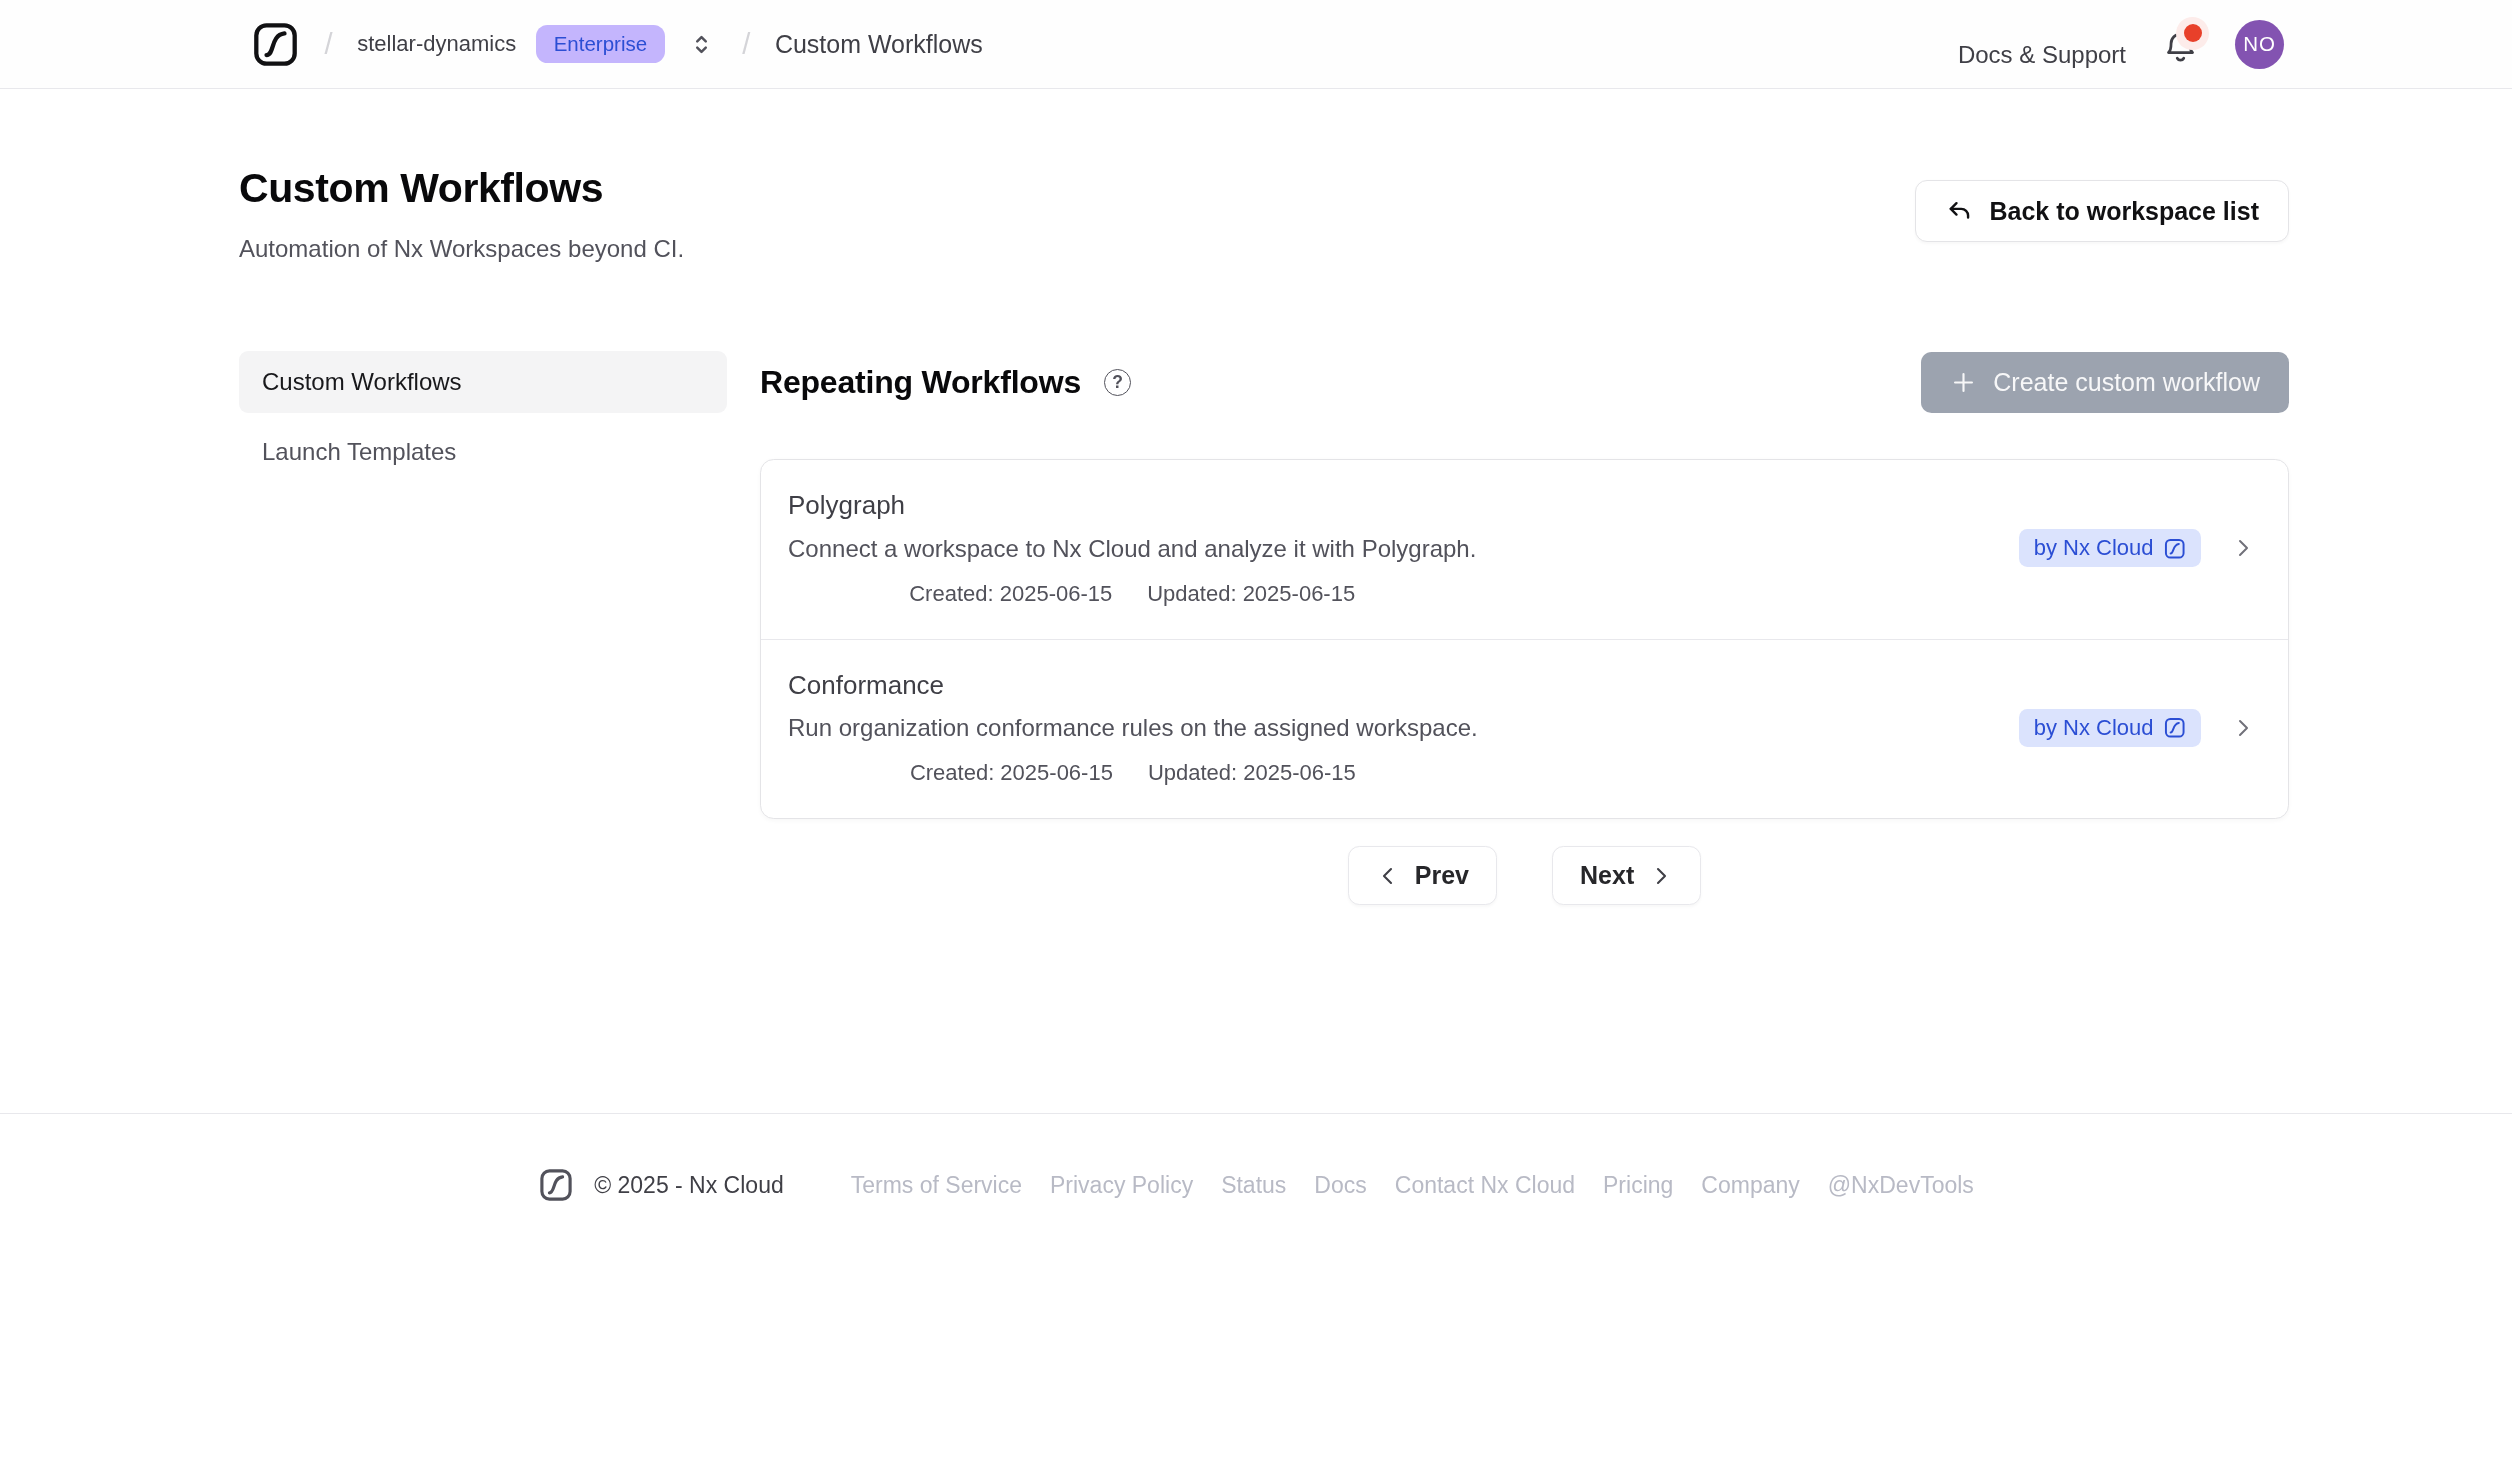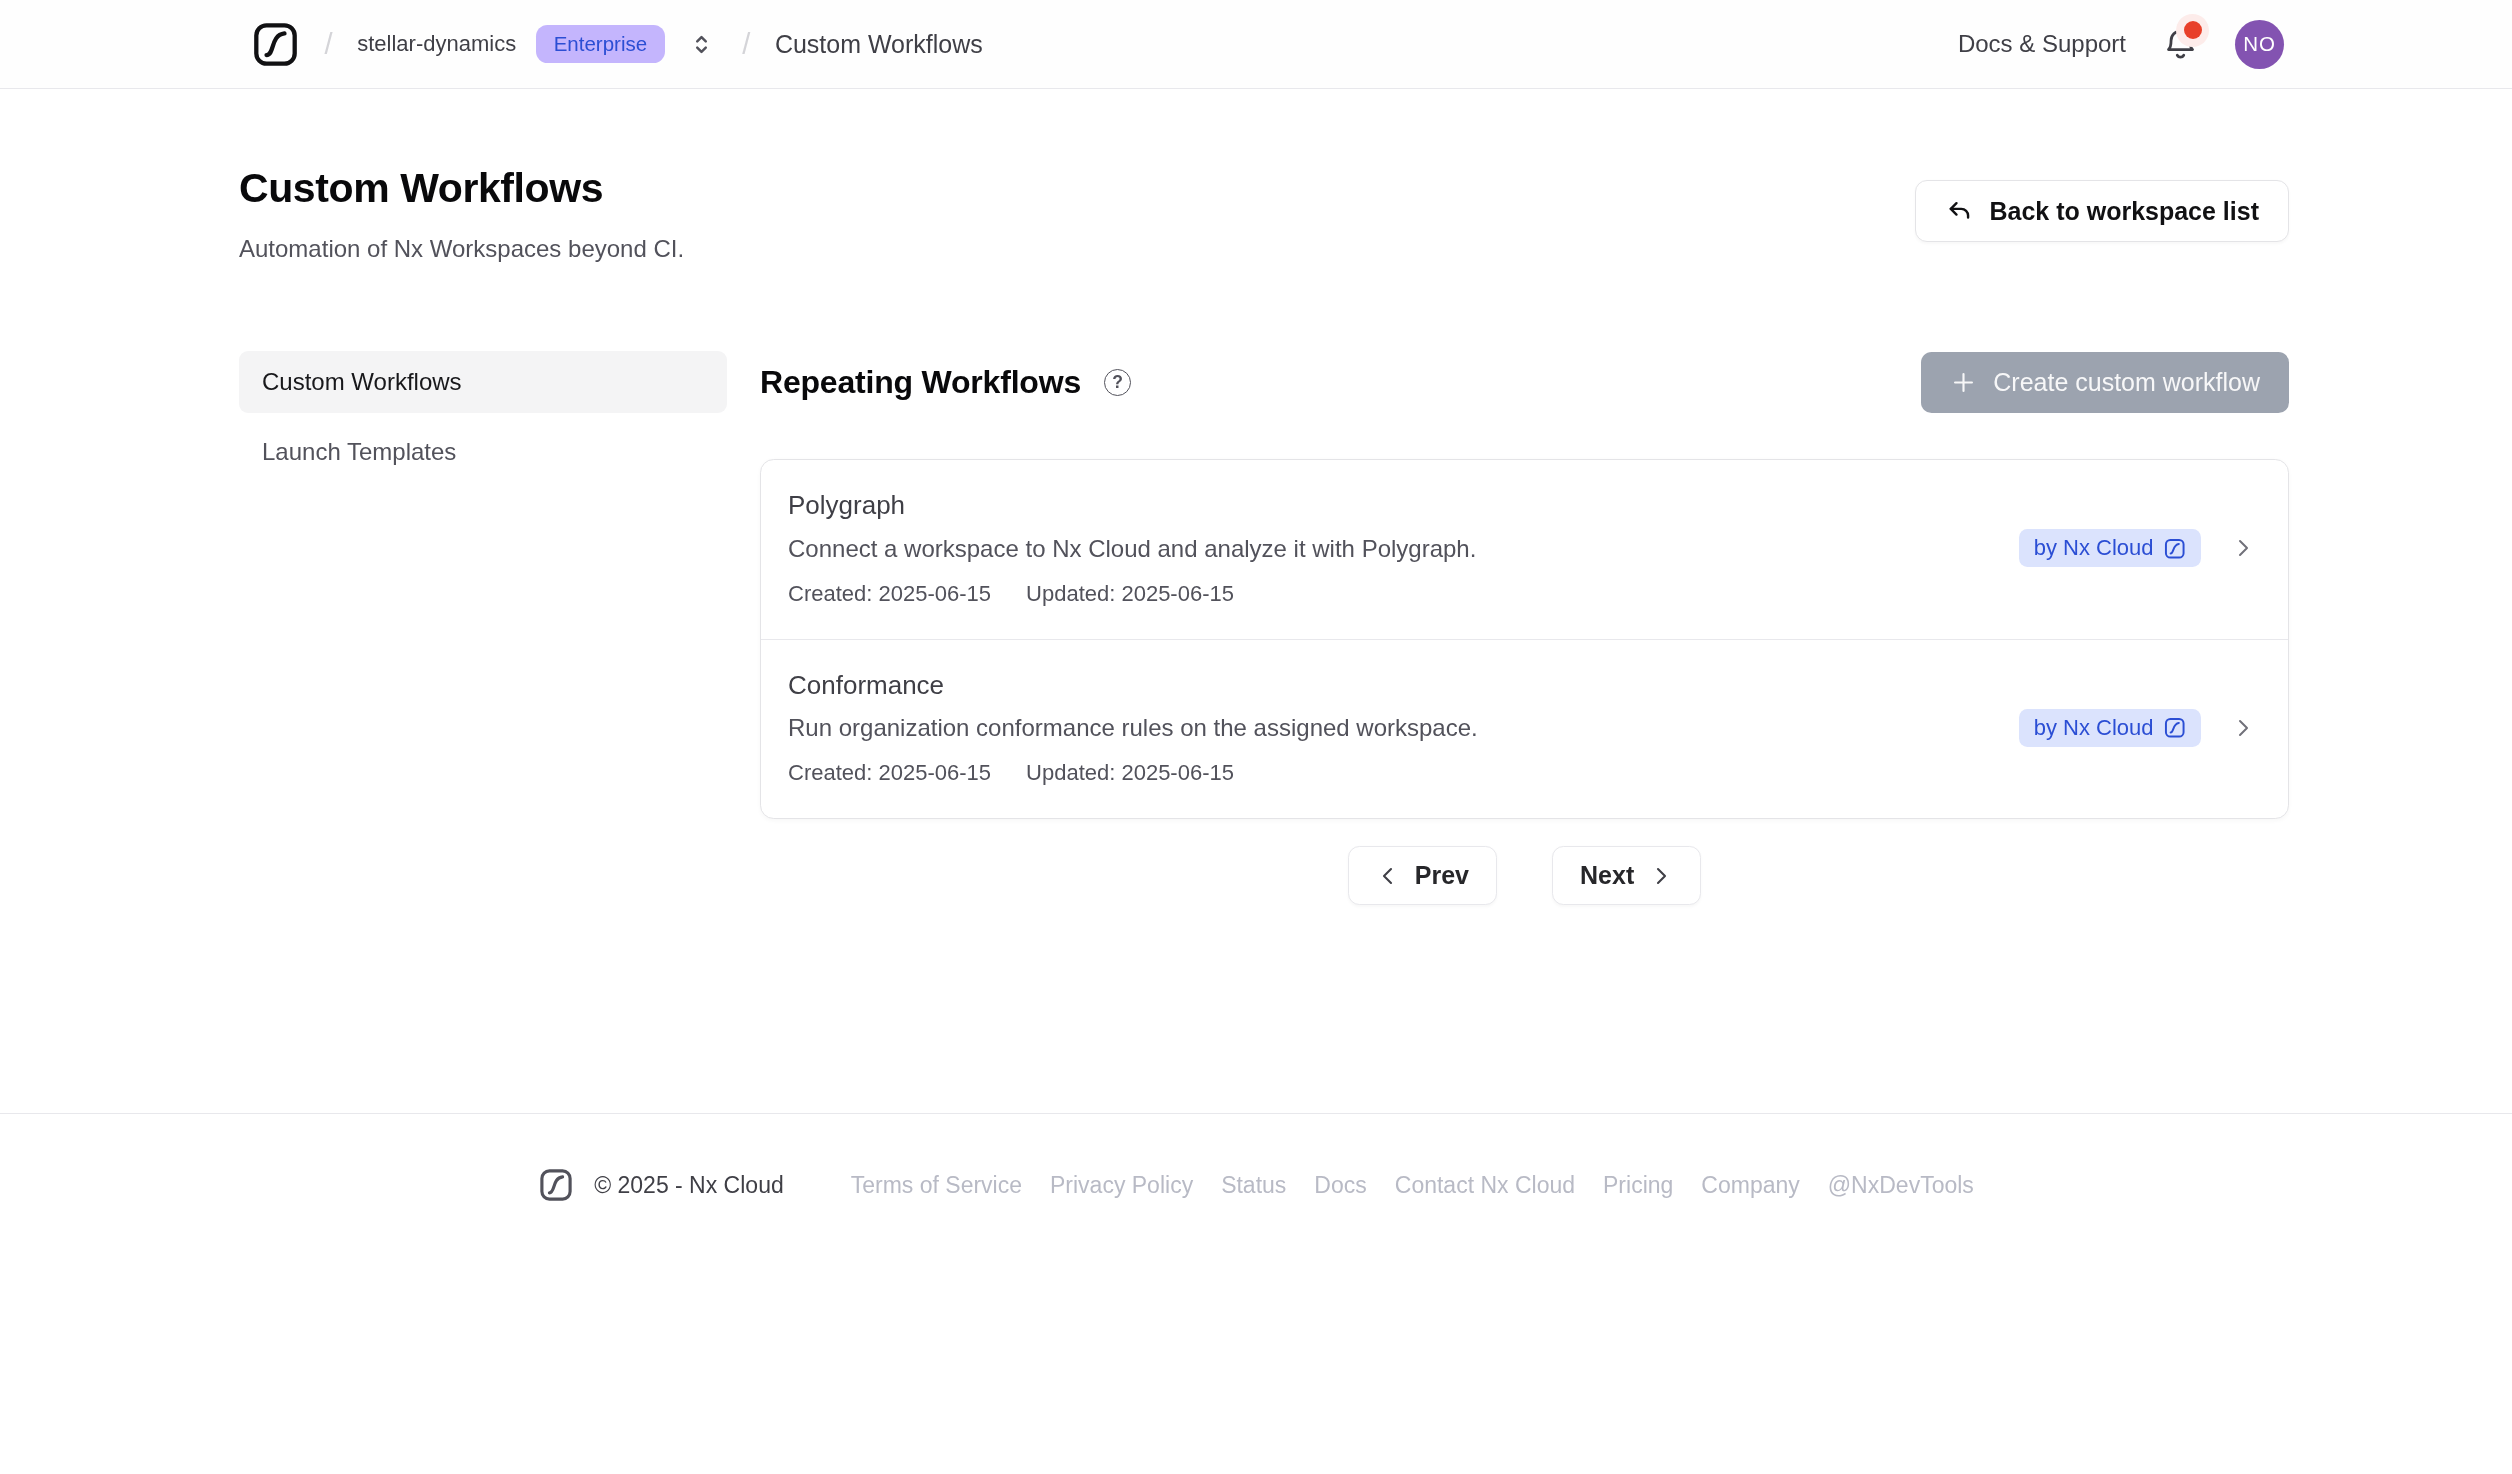--- a/index.html
+++ b/index.html
@@ -29,21 +29,21 @@
     background: #c4b5fd;
     color: #2b4ed4;
     font-size: 20.5px;
     font-weight: 500;
     padding: 6.8px 17.5px;
     border-radius: 11.4px;
     cursor: pointer;
   }
   .switcher { width: 33px; height: 39px; color: #52525b; background: none; border: none; cursor: pointer; padding: 3px; }
   .crumb-page { font-size: 25px; color: #3f3f46; }
-  .nav-right { display: flex; align-items: center; gap: 35px; }
+  .nav-right { display: flex; align-items: flex-end; gap: 35px; }
   .docs-link { font-size: 24px; color: #3f3f46; text-decoration: none; cursor: pointer; }
   .bell-btn { position: relative; background: none; border: none; cursor: pointer; width: 39px; height: 43px; color: #3f3f46; }
   .bell-halo {
     position: absolute; top: -9px; right: -9px;
     width: 33px; height: 33px; border-radius: 50%;
     background: #fdecea;
   }
   .bell-dot {
     position: absolute; top: -1.5px; right: -1.5px;
     width: 18px; height: 18px; border-radius: 50%;
@@ -118,21 +118,21 @@
     overflow: hidden;
   }
   .wf-row {
     display: flex; align-items: center; justify-content: space-between;
     padding: 30px 33px 32px 27px;
     cursor: pointer;
   }
   .wf-row + .wf-row { border-top: 1.5px solid #e8e8ec; }
   .wf-name { font-size: 26px; font-weight: 500; color: #3f3f46; }
   .wf-desc { margin-top: 13.7px; font-size: 24px; color: #52525b; }
-  .wf-dates { margin-top: 18px; display: flex; gap: 35px; font-size: 22px; color: #52525b; }
+  .wf-dates { margin-top: 18px; display: flex; gap: 35px; font-size: 22px; color: #52525b; justify-content: center; }
   .wf-right { display: flex; align-items: center; gap: 30px; }
   .nx-badge {
     display: flex; align-items: center; gap: 9px;
     height: 38px; padding: 0 15px;
     background: #dbe3fd; border-radius: 8.4px;
     font-size: 22px; font-weight: 500; color: #2b4ed4;
     cursor: pointer;
   }
   .nx-badge .icon { width: 23.5px; height: 23.5px; color: #2b4ed4; }
   .chev-right { width: 24px; height: 24px; color: #71717a; }

